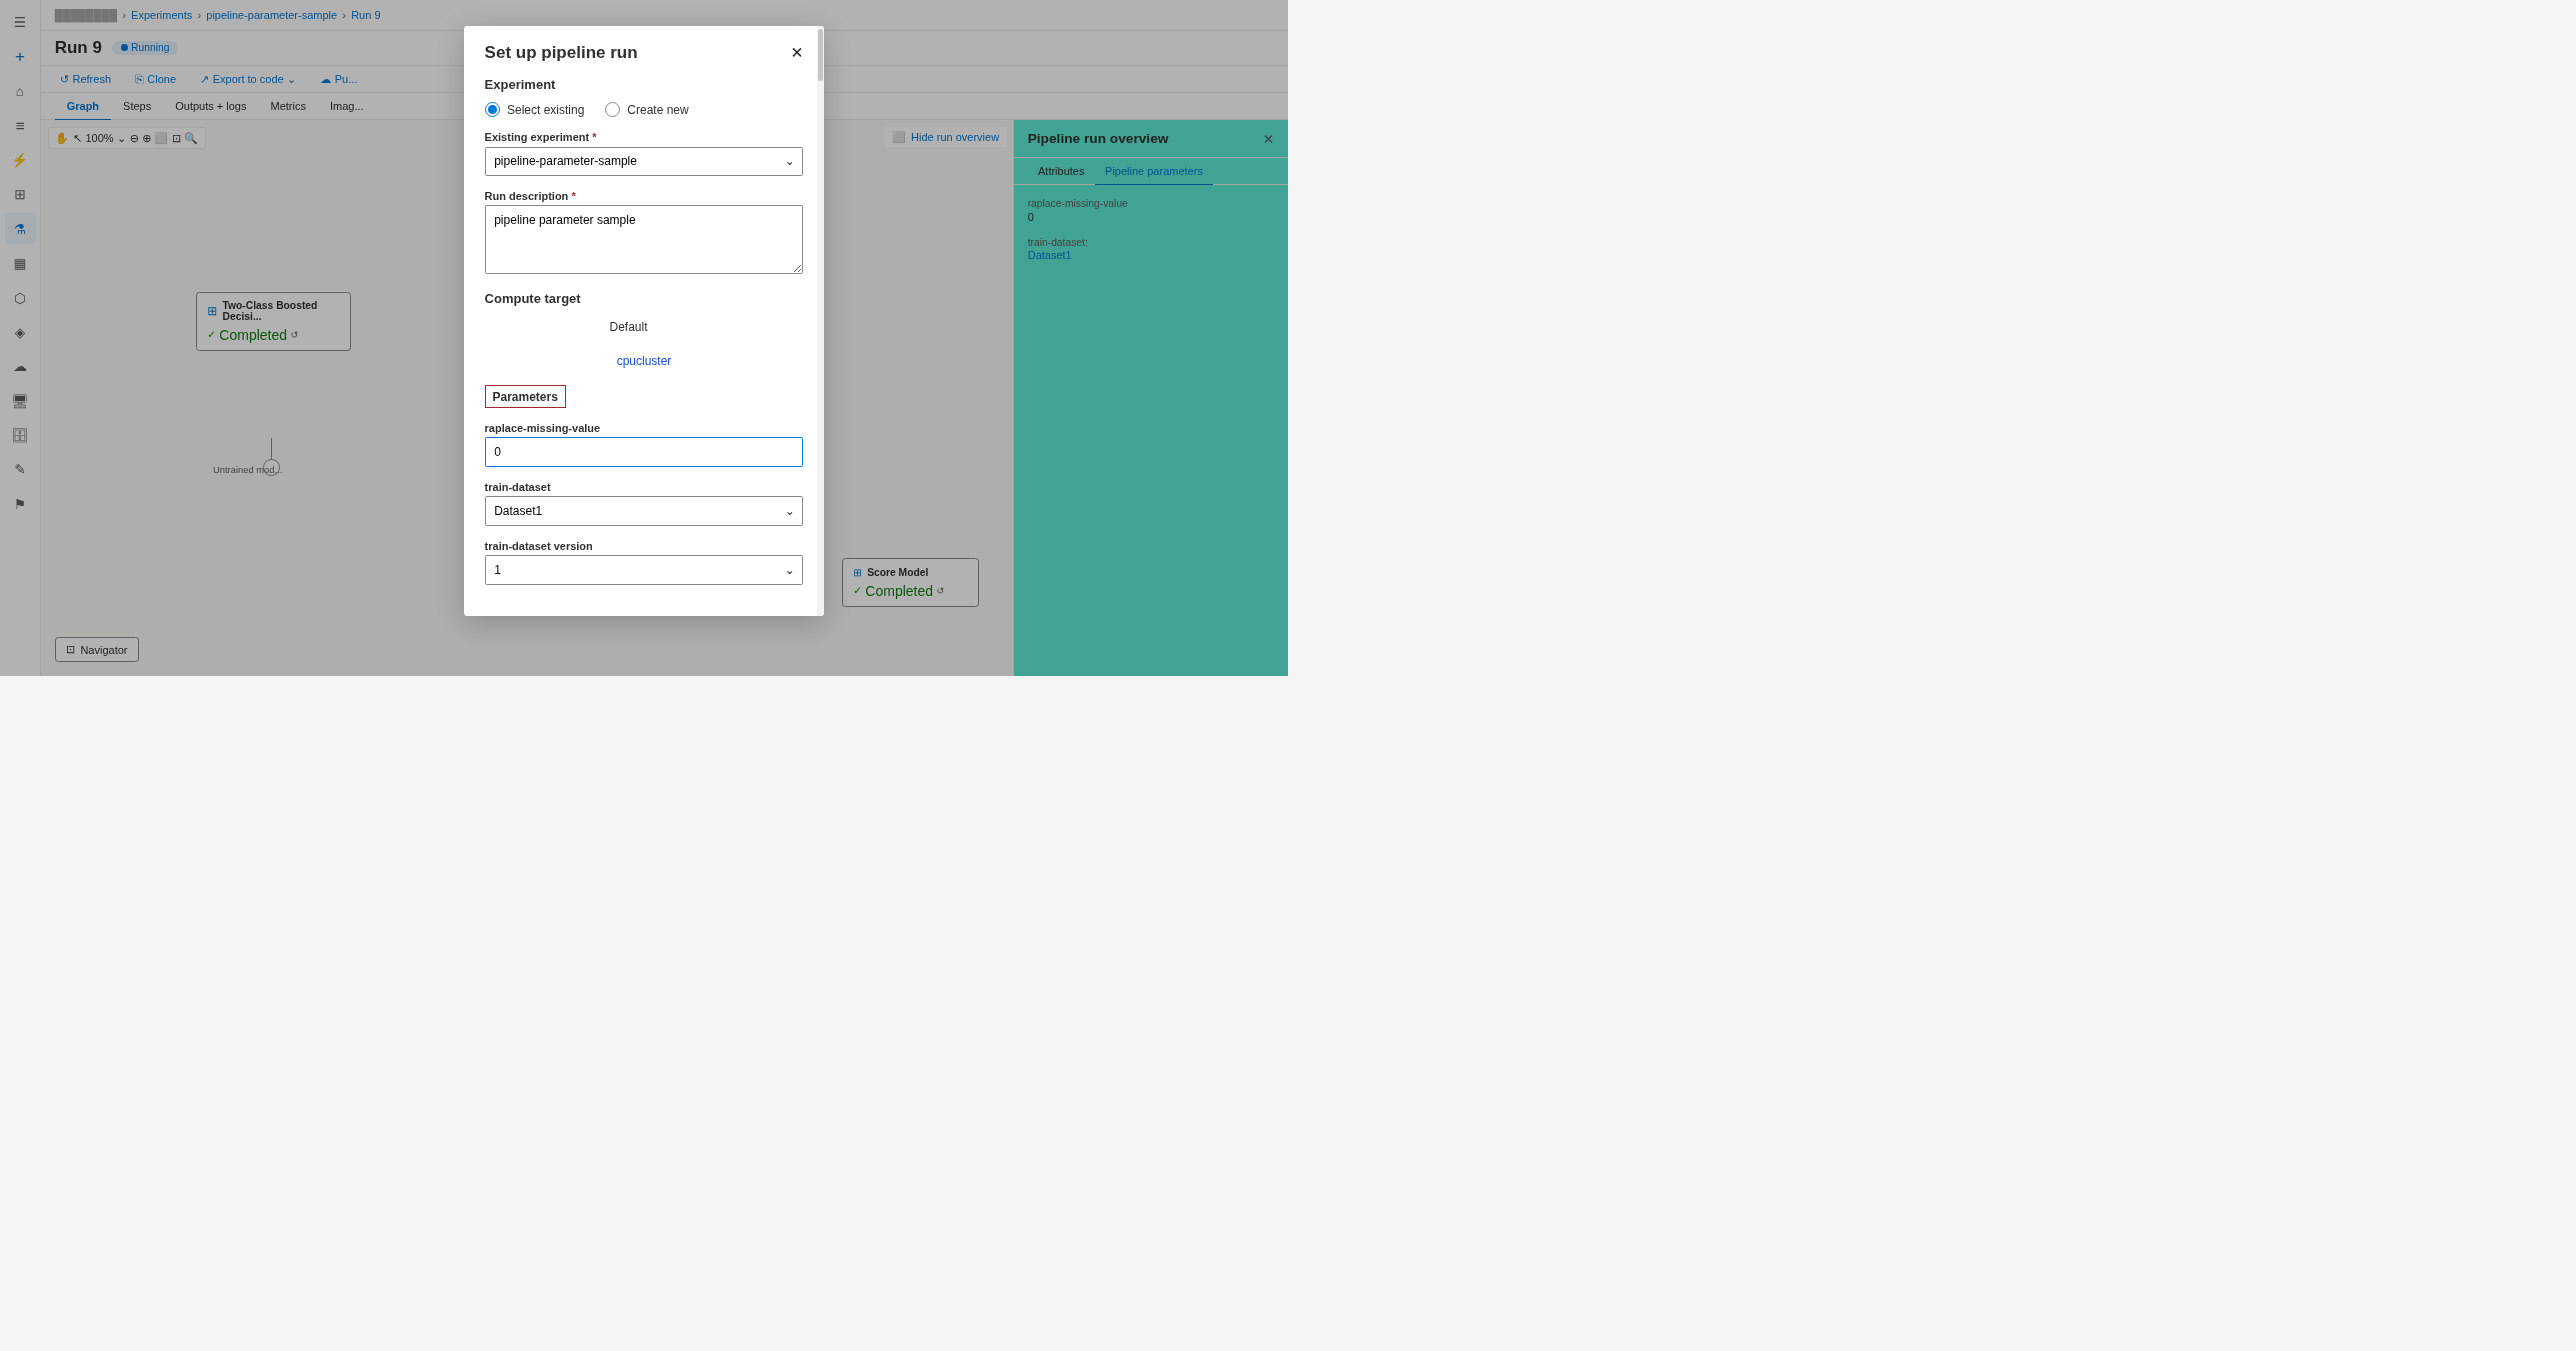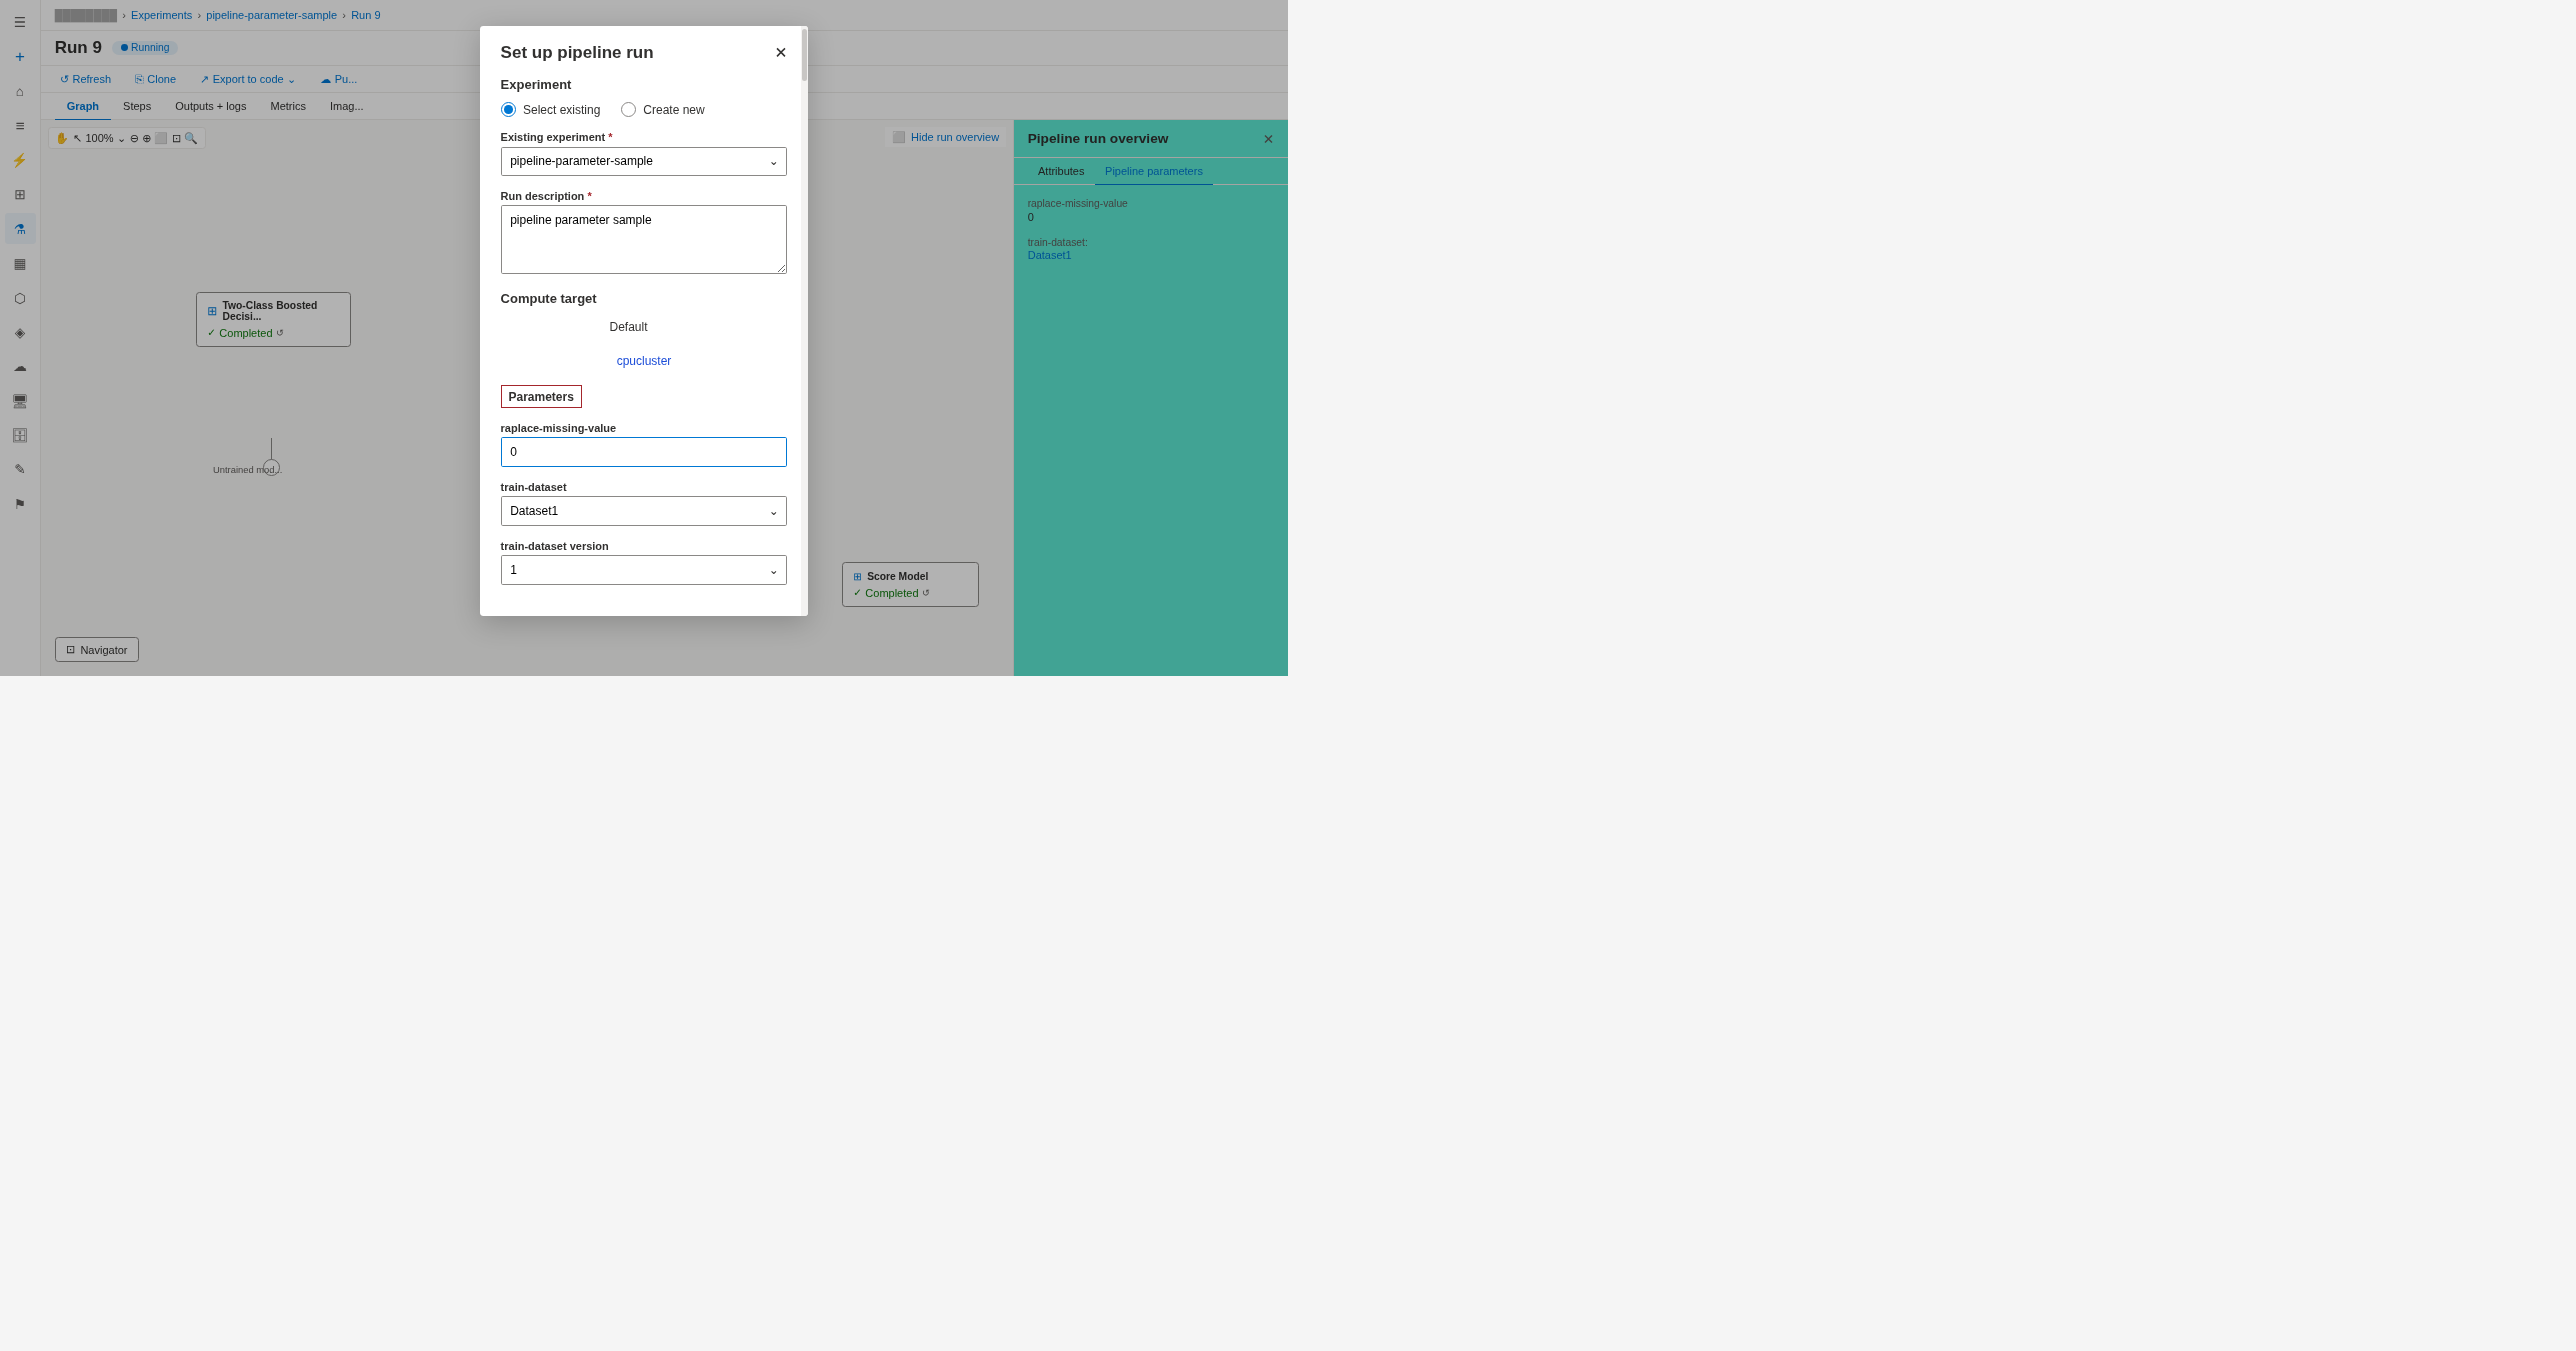--- a/index.html
+++ b/index.html
@@ -162,21 +162,21 @@
     .node {
       position: absolute;
       background: #fff;
       border: 0.9px solid #8a8886;
       border-radius: 3.4px;
       padding: 6.9px 10.3px;
       font-size: 10.3px;
       min-width: 137px;
     }
     .node-title { font-weight: 600; font-size: 10.3px; }
-    .node-status { color: #107c10; font-size: 11px; margin-top: 1.7px; text-align: right; }
+    .node-status { color: #107c10; font-size: 14px; margin-top: 1.7px; text-align: right; }
     .node-status-completed { display: flex; align-items: center; gap: 3.4px; }
 
     
     .navigator-btn {
       position: absolute;
       bottom: 13.7px;
       left: 13.7px;
       background: #fff;
       border: 0.9px solid #8a8886;
       border-radius: 3.4px;
@@ -258,21 +258,21 @@
       align-items: flex-start;
       justify-content: center;
       padding-top: 26px;
       z-index: 100;
     }
 
     
     .modal {
       background: #fff;
       border-radius: 3.4px;
-      width: 328px;
+      width: 360px;
       max-height: 618px;
       display: flex;
       flex-direction: column;
       box-shadow: 0 6.9px 27.5px rgba(0,0,0,0.2);
       position: relative;
     }
     .modal-header {
       display: flex;
       align-items: center;
       justify-content: space-between;

